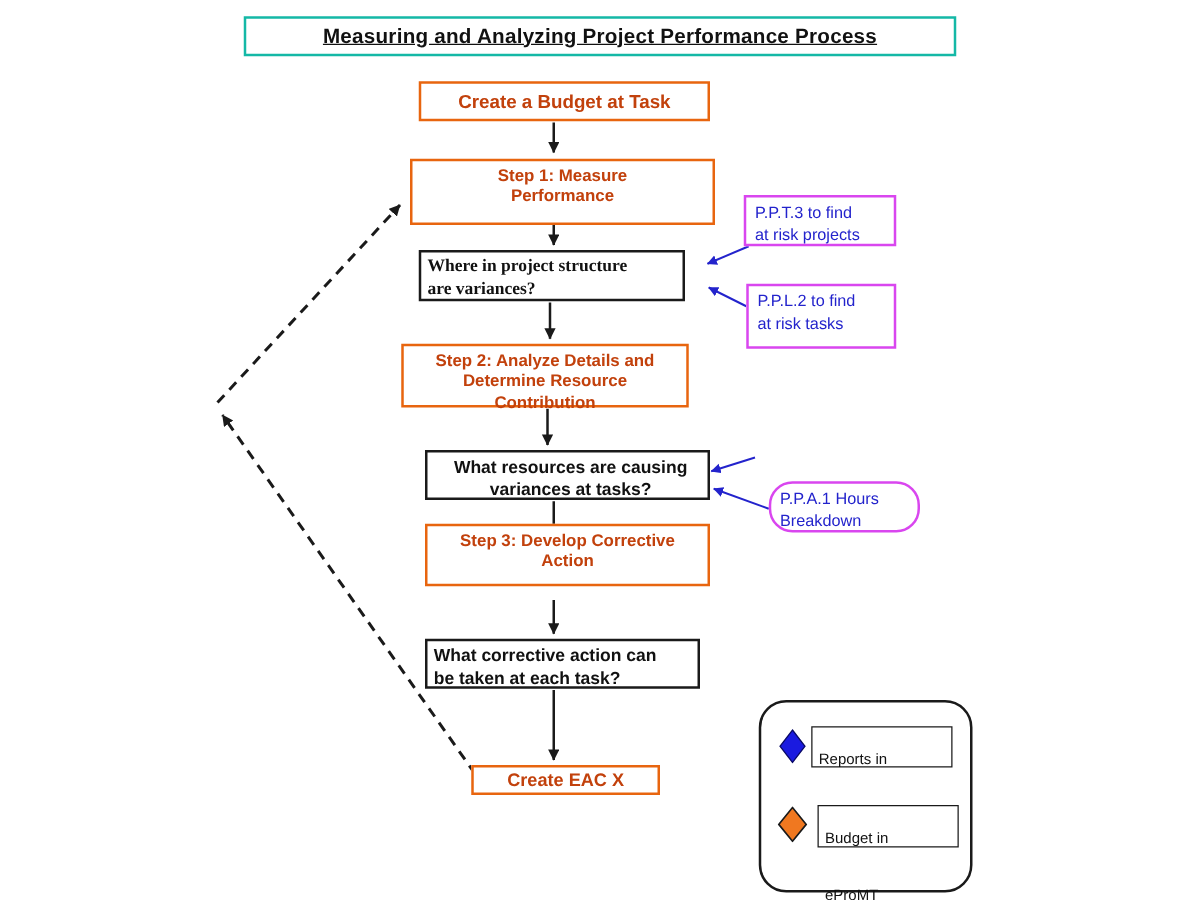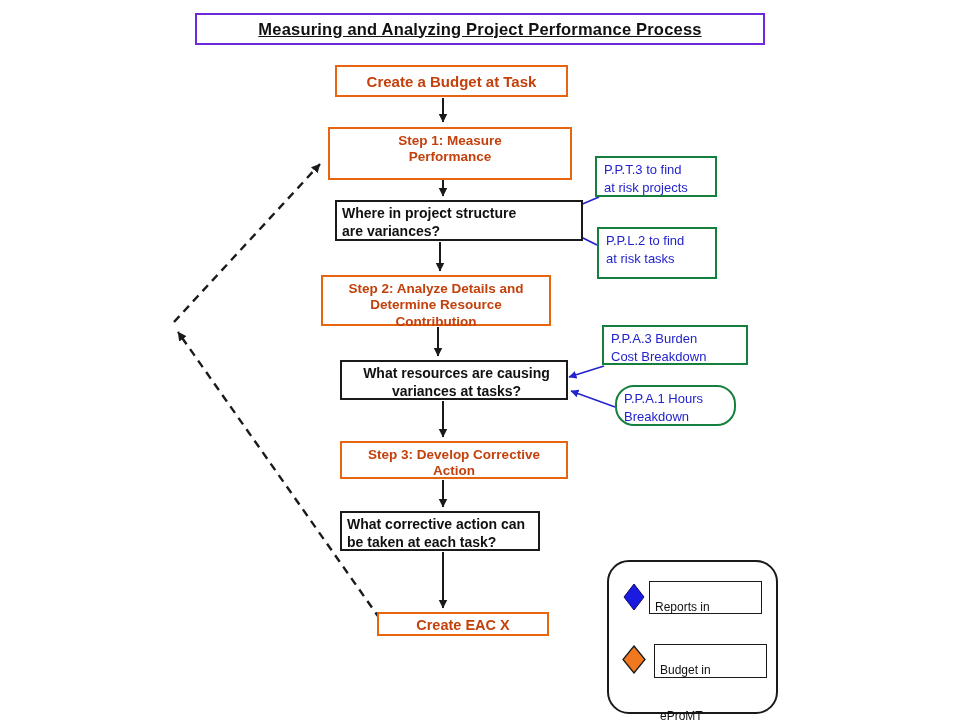--- a/index.html
+++ b/index.html
@@ -2,36 +2,36 @@
 <html><head>
 <meta charset="utf-8">
 <style>
   html,body{margin:0;padding:0;background:#fff;}
   #slide{
     position:relative;width:960px;height:720px;background:#ffffff;
     font-family:"Liberation Sans", sans-serif;overflow:hidden;
   }
   .box{position:absolute;box-sizing:border-box;background:#fff;white-space:pre-line;}
   .title-box{
-    border:2px solid #6d28d9;display:flex;align-items:center;justify-content:center;
+    border:2px solid #14b8a6;display:flex;align-items:center;justify-content:center;
     font-weight:bold;font-size:16.5px;color:#111;letter-spacing:.2px;
   }
   .title-box span{text-decoration:underline;}
   .orange-box{
     border:2px solid #e8650f;color:#c2410c;font-weight:bold;text-align:center;
     font-size:13.5px;line-height:1.22;padding-top:4px;
   }
   .orange-box.big{font-size:15px;padding-top:6px;}
   .orange-box.eac{font-size:14.5px;padding-top:3px;}
   .black-box{
     border:2px solid #1a1a1a;color:#111;font-weight:bold;text-align:left;
     font-size:14px;line-height:1.25;padding:3px 0 0 5px;
   }
   .blue-box{
-    border:2px solid #15803d;color:#2323cc;font-weight:normal;text-align:left;
+    border:2px solid #d946ef;color:#2323cc;font-weight:normal;text-align:left;
     font-size:13px;line-height:1.35;padding:3px 0 0 7px;
   }
   .legend-box{border:2px solid #1a1a1a;}
   .legend-label{
     border:1.5px solid #1a1a1a;color:#111;font-size:12px;line-height:1.3;
     padding:2px 0 0 5px;white-space:pre-line;
   }
   .eproml{text-decoration:underline;}
   .eproml-inner{text-decoration:underline wavy #e03030;text-decoration-thickness:1px;}
   svg.arrows{position:absolute;left:0;top:0;pointer-events:none;}
@@ -71,49 +71,47 @@
 
   <div class="box title-box" style="left:195px;top:13px;width:570px;height:32px;">
     <span>Measuring and Analyzing Project Performance Process</span>
   </div>
 
   <div class="box orange-box big" style="left:335px;top:65px;width:233px;height:32px;">Create a Budget at Task</div>
 
   <div class="box orange-box" style="left:328px;top:127px;width:244px;height:53px;">Step 1: Measure
 Performance</div>
 
-  <div class="box black-box" style="left:335px;top:200px;width:248px;height:41px;">Where in project structure
+  <div class="box black-box" style="left:335px;top:200px;width:213px;height:41px;font-family:Liberation Serif, serif;">Where in project structure
 are variances?</div>
 
   <div class="box blue-box" style="left:595px;top:156px;width:122px;height:41px;">P.P.T.3  to find
 at risk projects</div>
 
   <div class="box blue-box" style="left:597px;top:227px;width:120px;height:52px;">P.P.L.2  to find
 at risk tasks</div>
 
   <div class="box orange-box" style="left:321px;top:275px;width:230px;height:51px;">Step 2: Analyze Details and
 Determine Resource
 Contribution</div>
 
   <div class="box black-box" style="left:340px;top:360px;width:228px;height:40px;text-align:center;">What resources are causing
 variances at tasks?</div>
 
-  <div class="box blue-box" style="left:602px;top:325px;width:146px;height:40px;">P.P.A.3  Burden
-Cost Breakdown</div>
 
   <div class="box blue-box" style="left:615px;top:385px;width:121px;height:41px;border-radius:19px;">P.P.A.1 Hours
 Breakdown</div>
 
-  <div class="box orange-box" style="left:340px;top:441px;width:228px;height:38px;">Step 3: Develop Corrective
+  <div class="box orange-box" style="left:340px;top:419px;width:228px;height:50px;">Step 3: Develop Corrective
 Action</div>
 
-  <div class="box black-box" style="left:340px;top:511px;width:200px;height:40px;">What corrective action can
+  <div class="box black-box" style="left:340px;top:511px;width:220px;height:40px;">What corrective action can
 be taken at each task?</div>
 
-  <div class="box orange-box eac" style="left:377px;top:612px;width:172px;height:24px;">Create EAC X</div>
+  <div class="box orange-box eac" style="left:377px;top:612px;width:151px;height:24px;">Create EAC X</div>
 
   <div class="box legend-box" style="left:607px;top:560px;width:171px;height:154px;border-radius:22px;">
 
     <svg class="diamond" style="left:14px;top:21px;" width="22" height="28" viewBox="0 0 22 28">
       <polygon points="11,1 21,14 11,27 1,14" fill="#1a1ae0" stroke="#0a0a66" stroke-width="1"></polygon>
     </svg>
     <div class="box legend-label" style="left:40px;top:19px;width:113px;height:33px;">
       <span>Reports in</span>
       <br>
       <span class="eproml"><span class="eproml-inner">eProMT</span></span>

